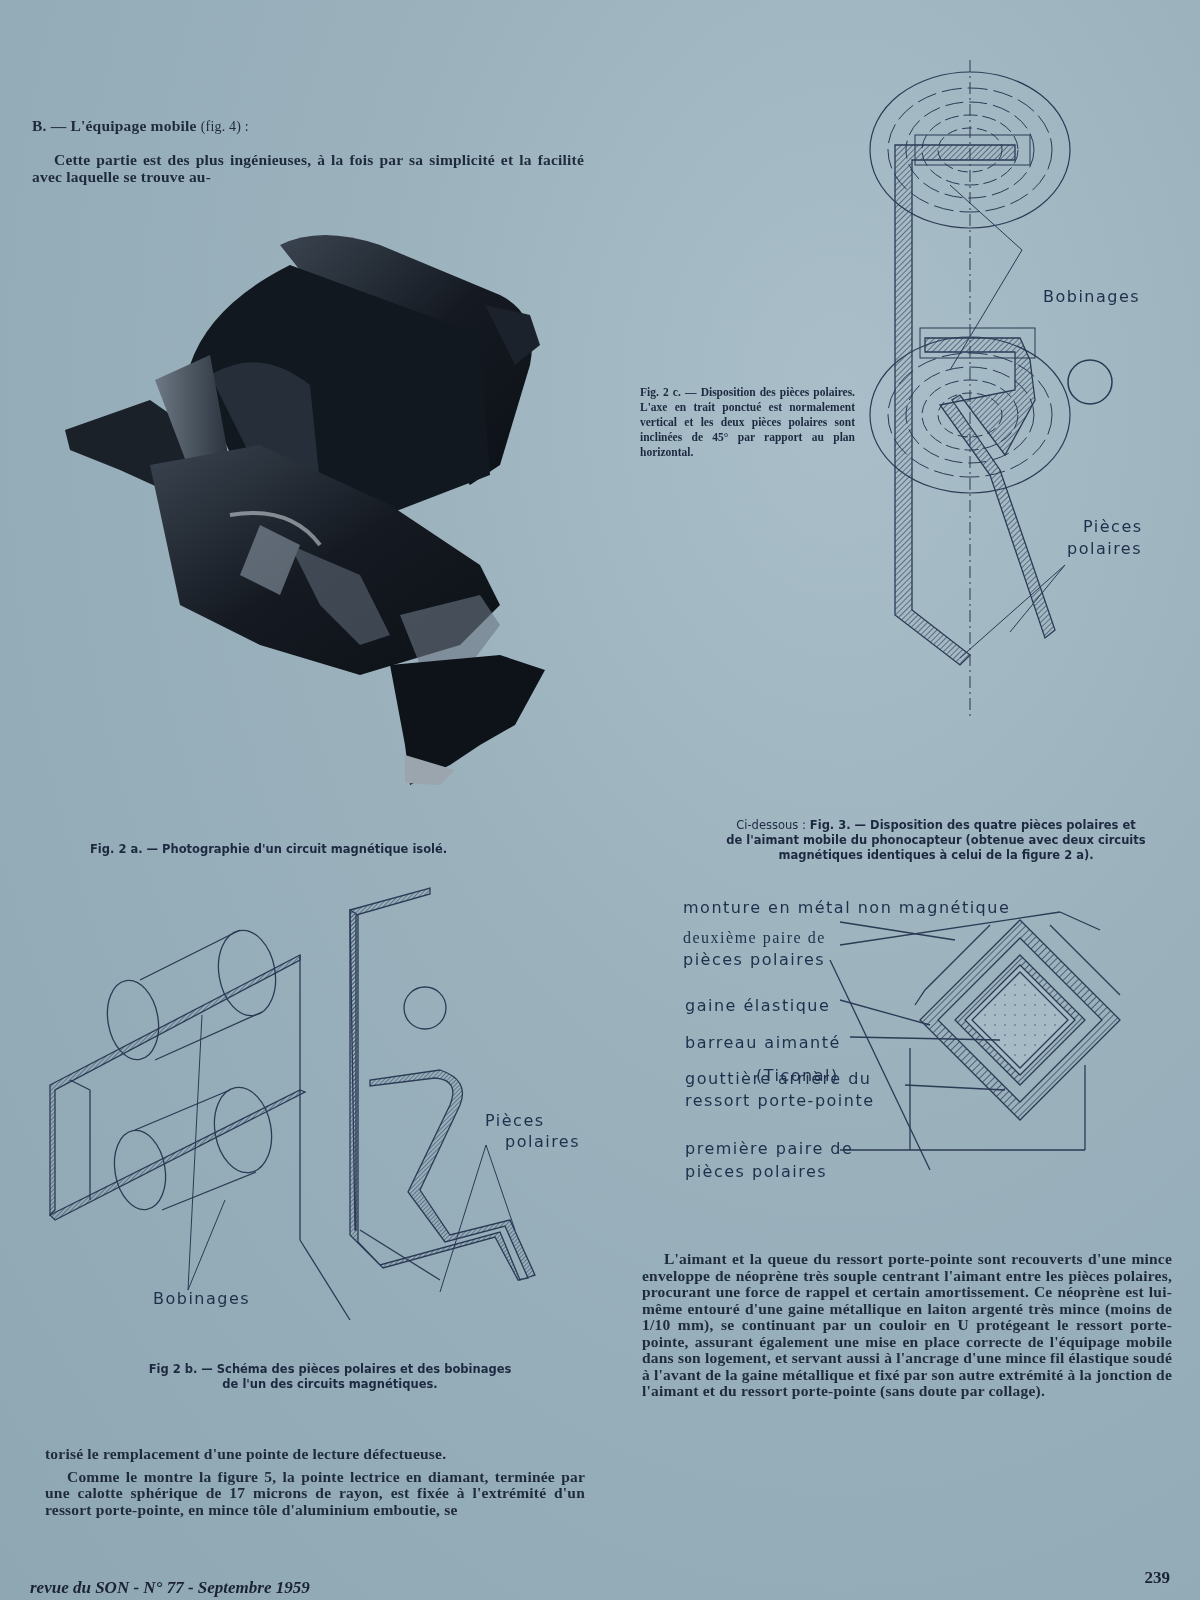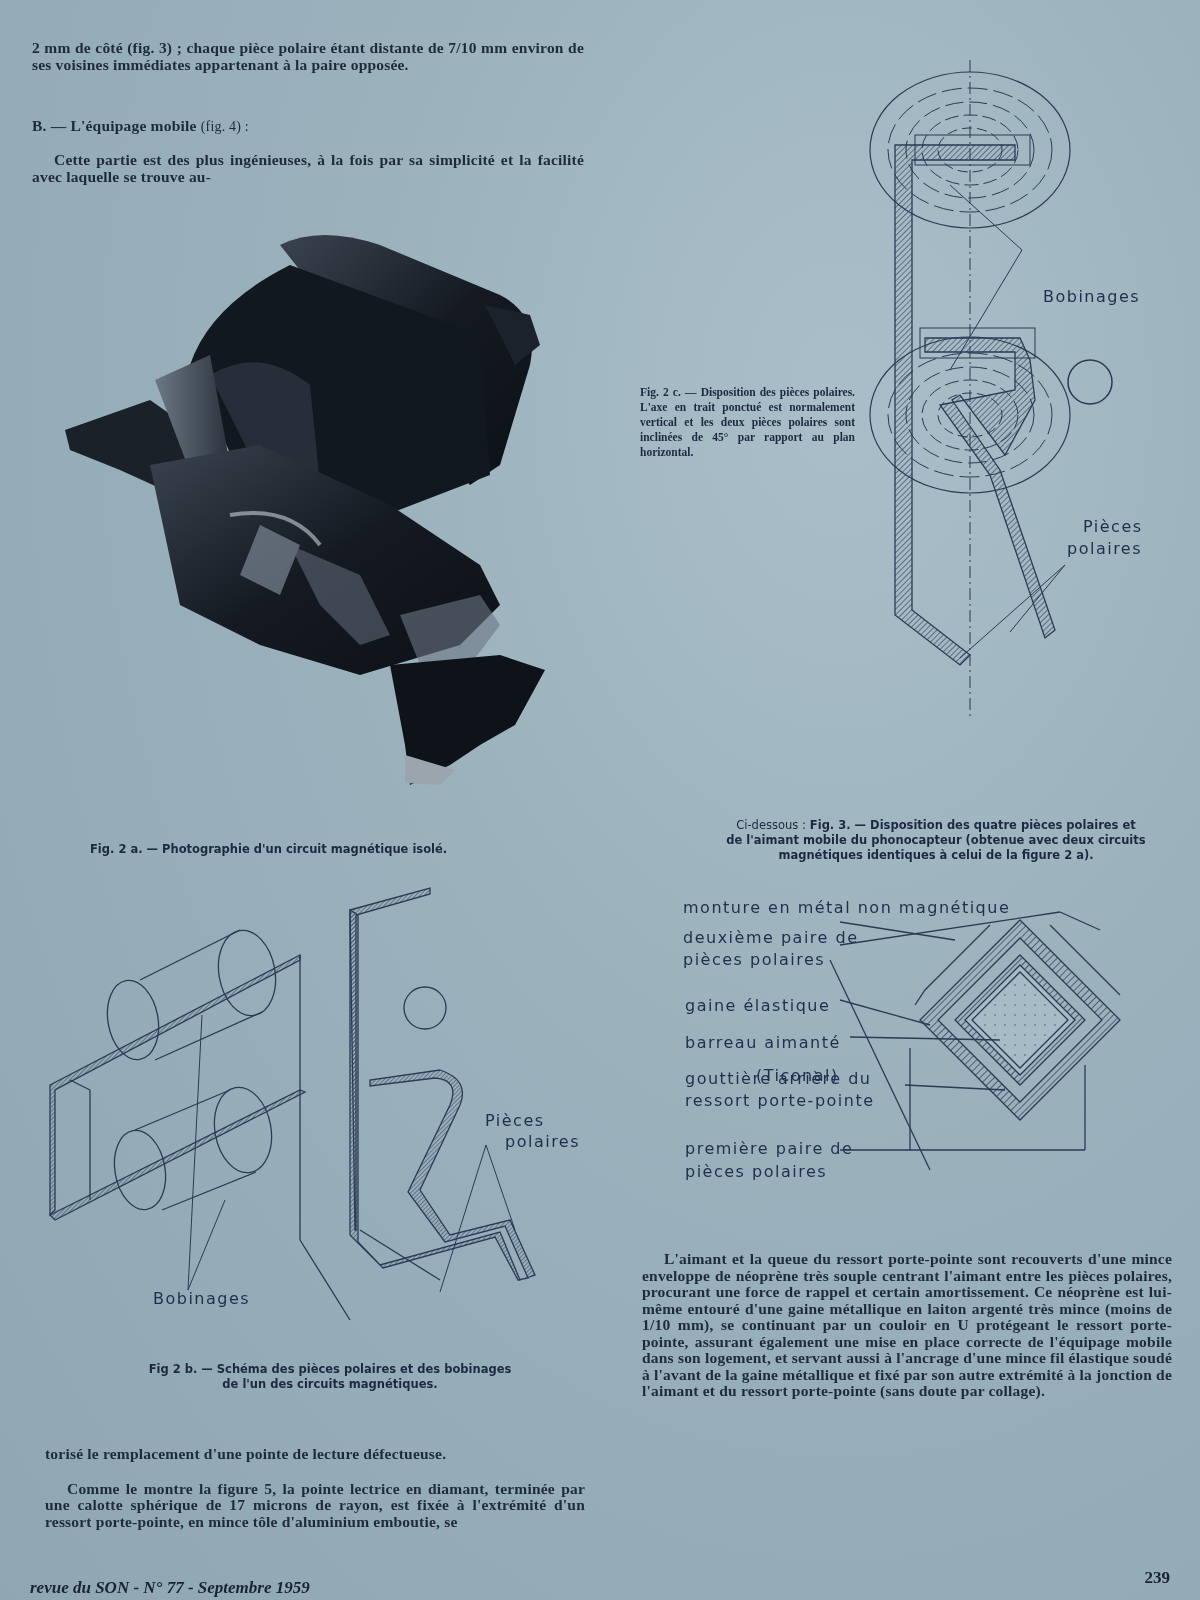--- a/index.html
+++ b/index.html
@@ -18,23 +18,20 @@
   .heading{font-weight:bold;}
   .footer{position:absolute;font-family:"Liberation Serif","DejaVu Serif",serif;font-weight:bold;font-style:italic;
     font-size:17px;color:#1a2234;}
   svg{position:absolute;overflow:visible;}
 </style>
 </head>
 <body>
 
 <div class="page">
 
-  <div class="txt" style="left:32px;top:40px;width:552px;">
-    <p>2 mm de côté (fig. 3) ; chaque pièce polaire étant distante de 7/10 mm environ de ses voisines immédiates appartenant à la paire opposée.</p>
-  </div>
   <div class="txt" style="left:32px;top:118px;width:552px;">
     <span class="heading">B. — L'équipage mobile</span>
     <span style="font-weight:normal;font-size:14px;">(fig. 4) :</span>
   </div>
   <div class="txt" style="left:32px;top:152px;width:552px;">
     <p class="indent">Cette partie est des plus ingénieuses, à la fois par sa simplicité et la facilité avec laquelle se trouve au-</p>
   </div>
 
   <svg style="left:60px;top:225px;" width="500" height="570" viewBox="0 0 500 570">
     <defs>
@@ -105,21 +102,21 @@
   <div class="label" style="left:1083px;top:516px;">Pièces</div>
   <div class="label" style="left:1067px;top:538px;">polaires</div>
 
   <div class="cap" style="left:666px;top:818px;width:540px;text-align:center;">
     <div><span style="font-weight:normal">Ci-dessous :</span> <span>Fig. 3. — Disposition des quatre pièces polaires et</span></div>
     <div>de l'aimant mobile du phonocapteur (obtenue avec deux circuits</div>
     <div>magnétiques identiques à celui de la figure 2 a).</div>
   </div>
 
   <div class="label" style="left:683px;top:897px;">monture en métal non magnétique</div>
-  <div class="label" style="left:683px;top:927px;">deuxième paire de</div>
+  <div class="label" style="left:683px;top:927px;font-family:Liberation Serif, serif;">deuxième paire de</div>
   <div class="label" style="left:683px;top:949px;">pièces polaires</div>
   <div class="label" style="left:685px;top:995px;">gaine élastique</div>
   <div class="label" style="left:685px;top:1032px;">barreau aimanté</div>
   <div class="label" style="left:756px;top:1050px;margin-top:15px;">(Ticonal)</div>
   <div class="label" style="left:685px;top:1068px;">gouttière arrière du</div>
   <div class="label" style="left:685px;top:1090px;">ressort porte-pointe</div>
   <div class="label" style="left:685px;top:1138px;">première paire de</div>
   <div class="label" style="left:685px;top:1161px;">pièces polaires</div>
 
   <svg style="left:860px;top:900px;" width="300" height="280" viewBox="0 0 300 280">
@@ -191,21 +188,21 @@
   <div class="label" style="left:485px;top:1110px;">Pièces</div>
   <div class="label" style="left:505px;top:1131px;">polaires</div>
 
   <div class="cap" style="left:80px;top:1362px;width:500px;text-align:center;">
     <div>Fig 2 b. — Schéma des pièces polaires et des bobinages</div>
     <div>de l'un des circuits magnétiques.</div>
   </div>
 
   <div class="txt" style="left:45px;top:1446px;width:540px;">
     <p>torisé le remplacement d'une pointe de lecture défectueuse.</p>
-    <p class="indent" style="margin-top:18px;">Comme le montre la figure 5, la pointe lectrice en diamant, terminée par une calotte sphérique de 17 microns de rayon, est fixée à l'extrémité d'un ressort porte-pointe, en mince tôle d'aluminium emboutie, se</p>
+    <p class="indent" style="margin-top:6px;">Comme le montre la figure 5, la pointe lectrice en diamant, terminée par une calotte sphérique de 17 microns de rayon, est fixée à l'extrémité d'un ressort porte-pointe, en mince tôle d'aluminium emboutie, se</p>
   </div>
 
   <div class="txt" style="left:642px;top:1244px;width:530px;">
     <p class="indent" style="margin-top:7px;">L'aimant et la queue du ressort porte-pointe sont recouverts d'une mince enveloppe de néoprène très souple centrant l'aimant entre les pièces polaires, procurant une force de rappel et certain amortissement. Ce néoprène est lui-même entouré d'une gaine métallique en laiton argenté très mince (moins de 1/10 mm), se continuant par un couloir en U protégeant le ressort porte-pointe, assurant également une mise en place correcte de l'équipage mobile dans son logement, et servant aussi à l'ancrage d'une mince fil élastique soudé à l'avant de la gaine métallique et fixé par son autre extrémité à la jonction de l'aimant et du ressort porte-pointe (sans doute par collage).</p>
   </div>
 
   <div class="footer" style="left:30px;top:1578px;">revue du SON - N° 77 - Septembre 1959</div>
   <div class="footer" style="right:30px;top:1568px;font-style:normal;">239</div>
 </div>
 

